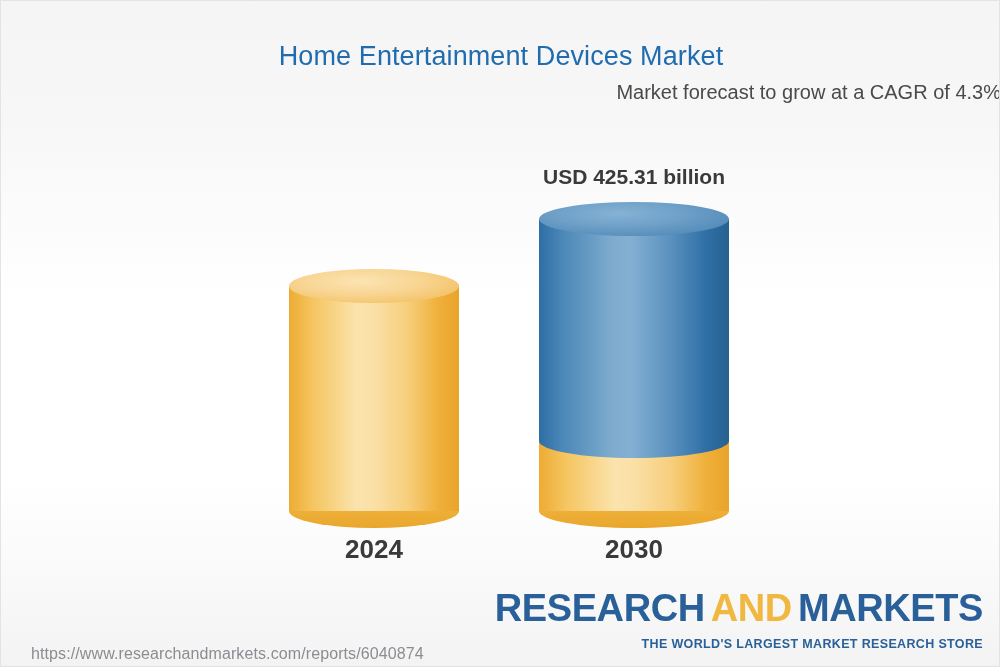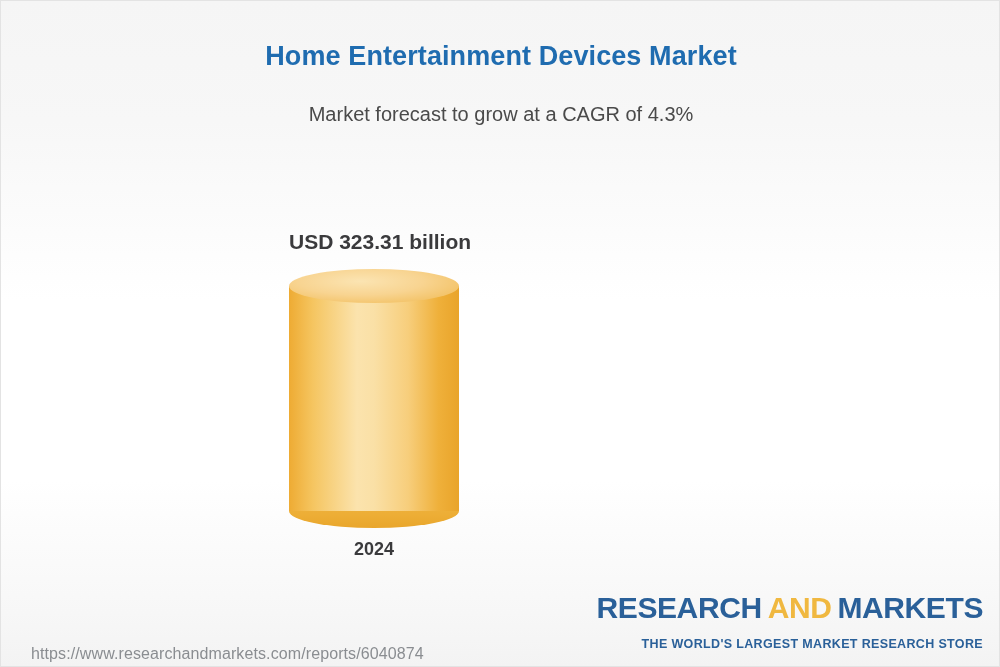--- a/index.html
+++ b/index.html
@@ -27,31 +27,32 @@
   .header {
     position: absolute;
     top: 0;
     left: 0;
     width: 1000px;
     text-align: center;
     padding-top: 38px;
   }
   .chart-title {
     font-size: 27px;
-    font-weight: bold;
+    font-weight: normal;
     color: #1f6cb0;
     letter-spacing: 0.1px;
     line-height: 34px;
   }
   .chart-subtitle {
-    margin-top: 28px;
+    margin-top: 6px;
     font-size: 20px;
     font-weight: normal;
     color: #4a4a4a;
     line-height: 26px;
+    text-align: right;
   }
 
   
   .plot {
     position: absolute;
     top: 0;
     left: 0;
     width: 1000px;
     height: 667px;
   }
@@ -68,21 +69,21 @@
     font-weight: bold;
     color: #3a3a3c;
     white-space: nowrap;
     line-height: 26px;
   }
 
   .cat-label {
     position: absolute;
     width: 100%;
     text-align: center;
-    font-size: 18px;
+    font-size: 26px;
     font-weight: bold;
     color: #3a3a3c;
     line-height: 26px;
   }
 
   .cylinder {
     position: absolute;
   }
 
   .cyl-shadow {
@@ -173,21 +174,21 @@
   }
 
   .logo {
     position: absolute;
     right: 16px;
     bottom: 14px;
     text-align: right;
     line-height: 1;
   }
   .logo-main {
-    font-size: 30px;
+    font-size: 38px;
     font-weight: bold;
     letter-spacing: -0.4px;
     line-height: 32px;
     white-space: nowrap;
     text-align: center;
   }
   .logo-word-blue { color: #2a6099; }
   .logo-word-gold { color: #f0b840; }
   .logo-tagline {
     margin-top: 12px;
@@ -206,35 +207,55 @@
 
   <div class="header">
     <div class="chart-title">Home Entertainment Devices Market</div>
     <div class="chart-subtitle">Market forecast to grow at a CAGR of 4.3%</div>
   </div>
 
   <div class="plot">
 
     <div class="bar-group" style="left:288px; top:150px; width:170px; height:410px;">
 
-      <div class="value-label" style="top:78px;">USD 323.31 billion</div>
 
       <div class="cylinder" style="left:0; top:135px; width:170px; height:225px;">
         <div class="cyl-shadow"></div>
 
         <div class="seg" style="top:0; height:225px;">
           <div class="seg-bottom fill-yellow-bottom"></div>
           <div class="seg-body fill-yellow-side"></div>
           <div class="seg-top fill-yellow-top"></div>
         </div>
       </div>
 
       <div class="cat-label" style="top:385px;">2024</div>
     </div>
 
+    <div class="bar-group" style="left:538px; top:150px; width:190px; height:410px;">
+
+      <div class="value-label" style="top:13px;">USD 425.31 billion</div>
+
+      <div class="cylinder" style="left:0; top:68px; width:190px; height:292px;">
+        <div class="cyl-shadow"></div>
+
+        <div class="seg" style="top:222px; height:70px;">
+          <div class="seg-bottom fill-yellow-bottom"></div>
+          <div class="seg-body fill-yellow-side"></div>
+        </div>
+
+        <div class="seg" style="top:0; height:222px;">
+          <div class="seg-bottom fill-blue-side" style="background: linear-gradient(90deg,#2d6ea6 0%,#4b87b7 12%,#7dabce 38%,#84b0d2 48%,#5d93c0 68%,#2f6fa6 88%,#27618f 100%);"></div>
+          <div class="seg-body fill-blue-side"></div>
+          <div class="seg-top fill-blue-top"></div>
+        </div>
+      </div>
+
+      <div class="cat-label" style="top:385px;">2030</div>
+    </div>
 
   </div>
 
   <div class="footer-url">https://www.researchandmarkets.com/reports/6040874</div>
 
   <div class="logo">
     <div class="logo-main"><span class="logo-word-blue">RESEARCH</span><span class="logo-word-gold" style="margin:0 6px;">AND</span><span class="logo-word-blue">MARKETS</span></div>
     <div class="logo-tagline">THE WORLD'S LARGEST MARKET RESEARCH STORE</div>
   </div>
 

